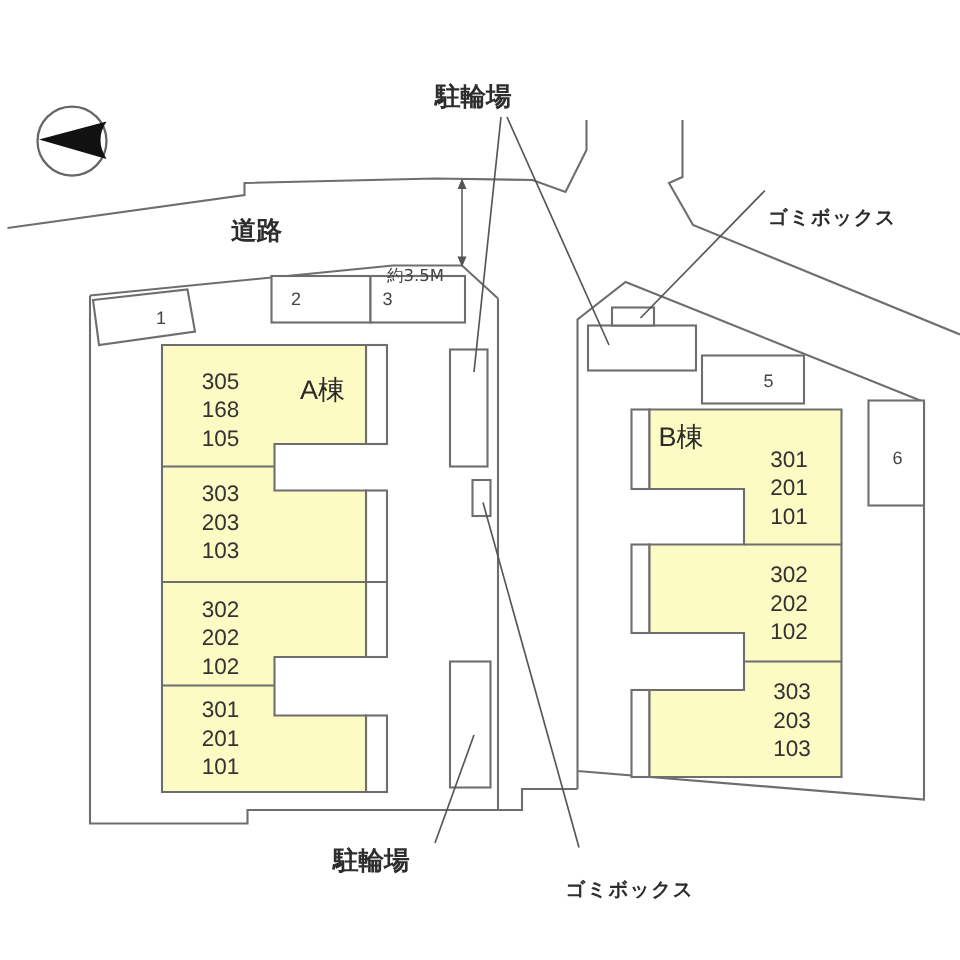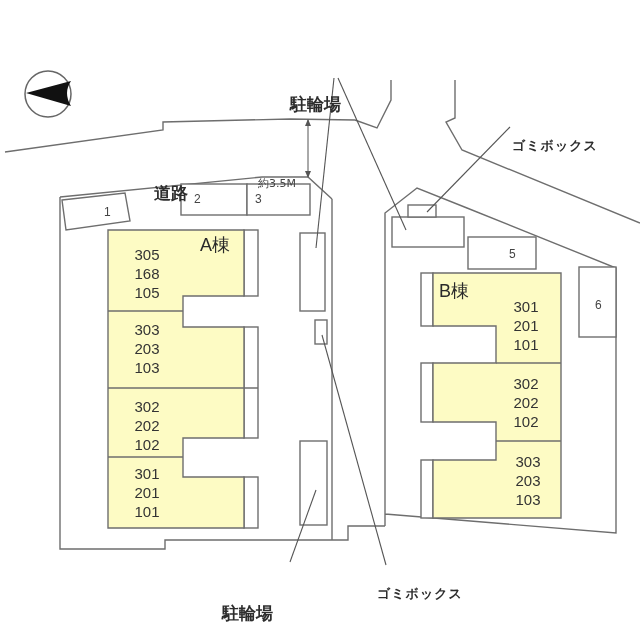--- a/index.html
+++ b/index.html
@@ -3,21 +3,21 @@
   <meta charset="utf-8">
   <style>
     html, body { margin: 0; padding: 0; background: #ffffff; }
     body { width: 640px; height: 640px; overflow: hidden; position: relative; font-family: "DejaVu Sans", sans-serif; }
     svg { position: absolute; left: 0; top: 0; }
     .ln { fill: none; stroke: #6e6e6e; stroke-width: 1.4; }
     .ldr { fill: none; stroke: #555; stroke-width: 1.1; }
     .bld { fill: #fdfbc4; stroke: #6e6e6e; stroke-width: 1.4; }
     .box { fill: #ffffff; stroke: #6e6e6e; stroke-width: 1.4; }
     .lbl { position: absolute; color: #333; white-space: nowrap; line-height: 1; }
-    .big { font-size: 17px; font-weight: bold; color: #2d2d2d; margin-top: 39px; }
+    .big { font-size: 17px; font-weight: bold; color: #2d2d2d; }
     .unit { font-family: "Liberation Sans", sans-serif; font-size: 15px; color: #333; text-align: center; line-height: 19px; white-space: pre-line; width: 40px; }
     .slot { font-family: "Liberation Sans", sans-serif; font-size: 12px; color: #444; }
     .small { font-size: 11px; color: #444; margin-top: 36px; }
     .kana { font-size: 13px; font-weight: bold; color: #2d2d2d; letter-spacing: 1px; margin-top: 21px; }
     .bname { font-family: "Liberation Sans", sans-serif; font-size: 18px; color: #2a2a2a; }
   </style>
 </head>
 <body>
 
 <svg width="640" height="640" viewBox="0 0 640 640">
@@ -92,21 +92,21 @@
 <div class="lbl kana" style="left:512px; top:118px;">ゴミボックス</div>
 <div class="lbl big" style="left:222px; top:566px;">駐輪場</div>
 <div class="lbl kana" style="left:377px; top:566px;">ゴミボックス</div>
 
 <div class="lbl slot" style="left:104px; top:206px;">1</div>
 <div class="lbl slot" style="left:194px; top:193px;">2</div>
 <div class="lbl slot" style="left:255px; top:193px;">3</div>
 <div class="lbl slot" style="left:509px; top:248px;">5</div>
 <div class="lbl slot" style="left:595px; top:299px;">6</div>
 
-<div class="lbl bname" style="left:200px; top:236px;">A棟</div>
+<div class="lbl bname" style="left:200px; top:251px;">A棟</div>
 <div class="lbl unit" style="left:127px; top:245px;">305
 168
 105</div>
 <div class="lbl unit" style="left:127px; top:320px;">303
 203
 103</div>
 <div class="lbl unit" style="left:127px; top:397px;">302
 202
 102</div>
 <div class="lbl unit" style="left:127px; top:464px;">301

